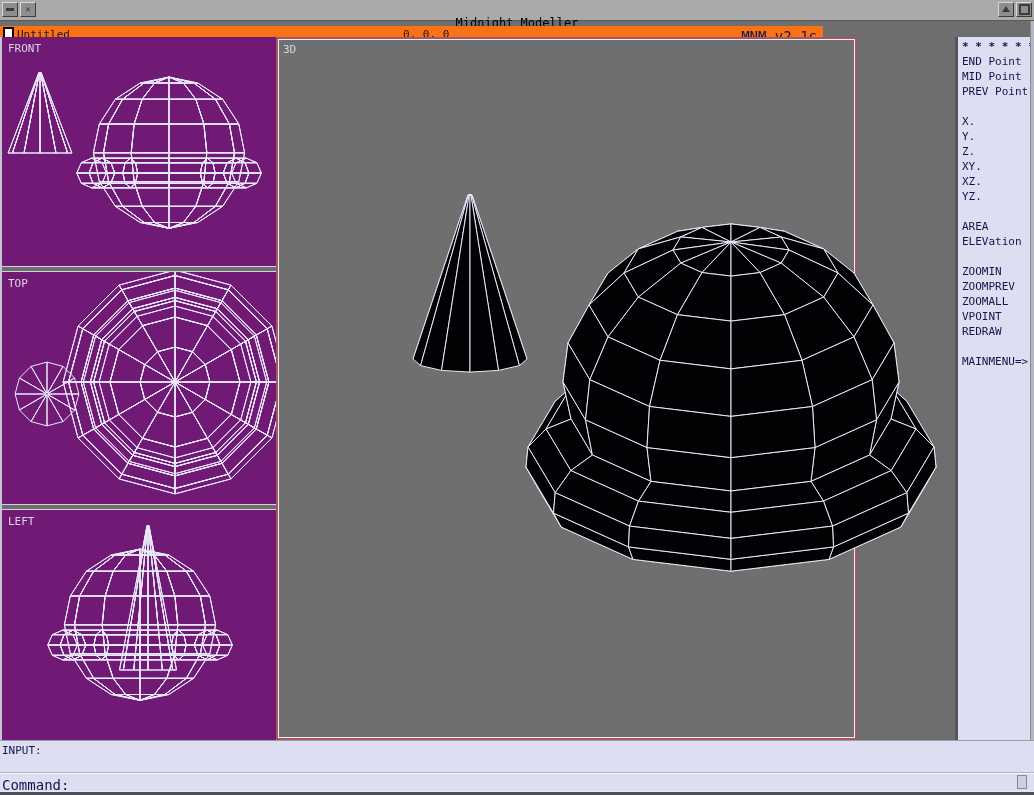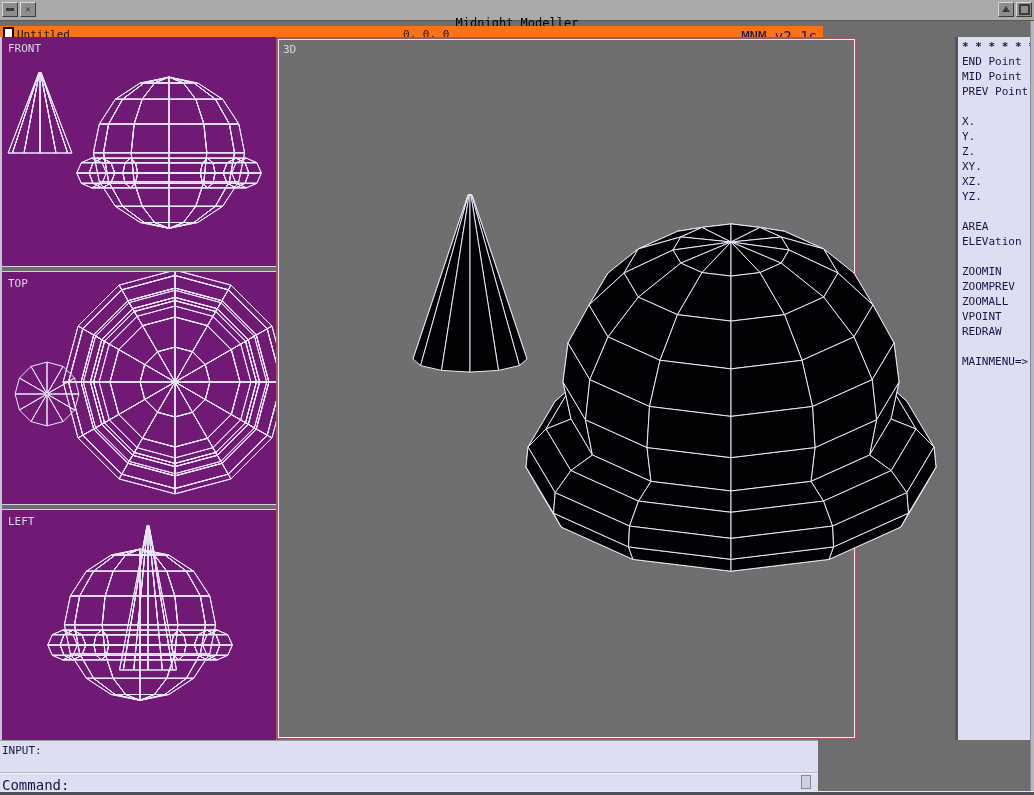--- a/index.html
+++ b/index.html
@@ -71,21 +71,21 @@
     height:15px;line-height:15px;font-size:11px;color:#14144a;
     padding-left:4px;white-space:pre;cursor:default;
   }
   .menu-item:first-child{font-weight:bold;}
   .right-edge{
     position:absolute;top:21px;right:0;width:4px;height:774px;
     background:#b6b6c0;border-left:1px solid #8a8a96;box-sizing:border-box;
   }
   
   .console{
-    position:absolute;top:740px;left:0;width:818px;height:55px;
+    position:absolute;top:740px;left:0;width:1034px;height:55px;
     background:#dedef2;border-top:1px solid #9a9aa8;box-sizing:border-box;
   }
   .input-line{position:absolute;top:3px;left:2px;font-size:11px;color:#14144a;}
   .console-rule{position:absolute;top:31px;left:0;width:100%;
     border-top:1px solid #b4b4c2;border-bottom:1px solid #f4f4fc;height:0;box-sizing:border-box;}
   .command-line{position:absolute;top:36px;left:2px;font-size:14px;color:#14144a;}
   .resize-grip{
     position:absolute;top:34px;right:7px;width:8px;height:12px;
     background:#cfcfe2;border:1px solid #8a8a96;
   }

